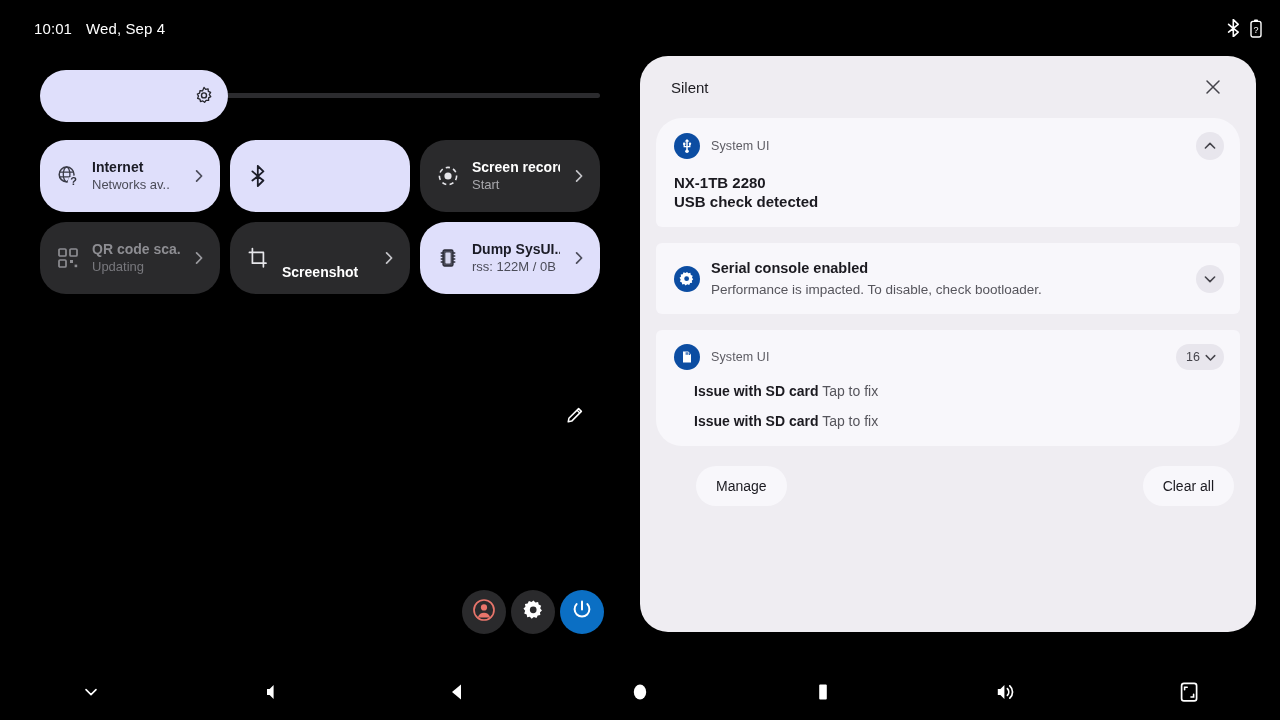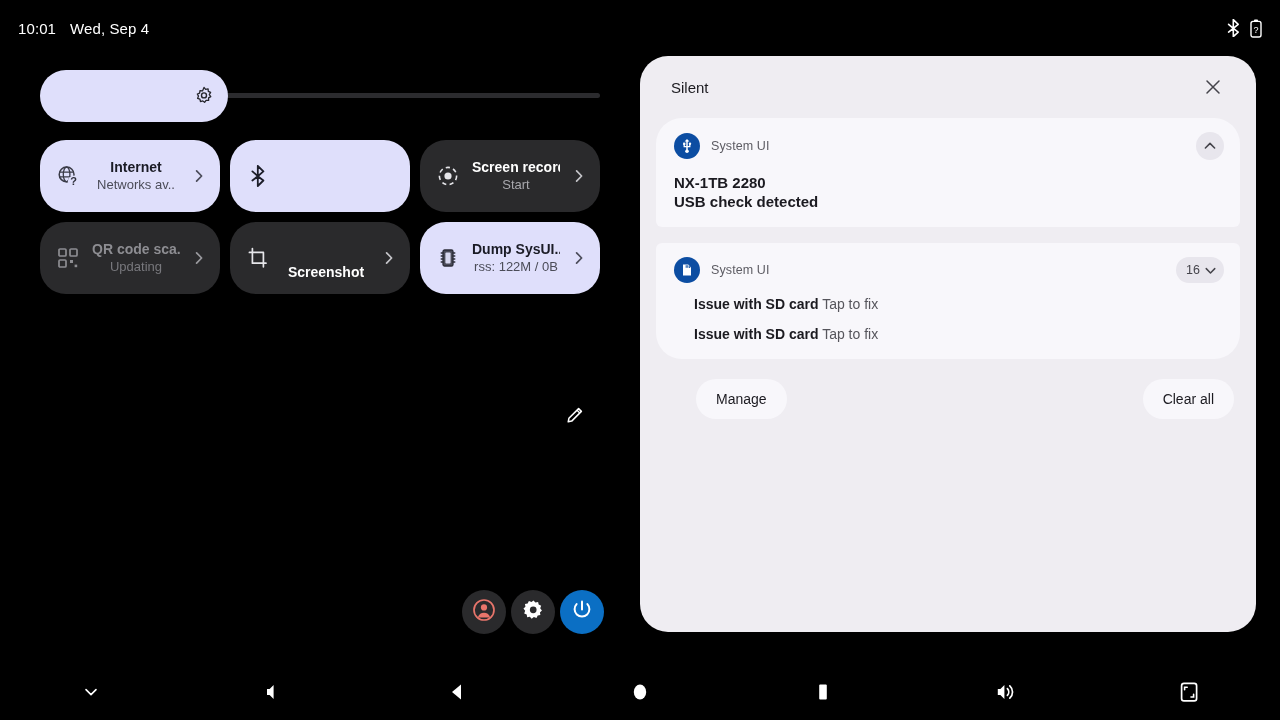--- a/index.html
+++ b/index.html
@@ -17,21 +17,21 @@
   }
   .screen {
     position: absolute;
     inset: 0;
     background: #000000;
   }
 
   
   .status-bar {
     position: absolute;
-    top: 0; left: 0; right: 0;
+    top: 0; left: 16px; right: 0;
     height: 56px;
     display: flex;
     padding: 8px 18px;
     box-sizing: border-box;
   }
   .status-left { display: flex; align-items: center; gap: 14px; }
   .status-clock, .status-date {
     color: #ffffff;
     font-size: 15px;
     letter-spacing: .1px;
@@ -106,21 +106,20 @@
     justify-content: center;
   }
   .tile .ticon svg { display:block; }
   .tile .tlabels {
     display: flex;
     flex-direction: column;
     justify-content: center;
     min-width: 0;
     flex: 1 1 auto;
     gap: 1px;
-    text-align: center;
   }
   .tile .tname {
     font-size: 14px;
     font-weight: bold;
     color: #ffffff;
     white-space: nowrap;
     overflow: hidden;
     line-height: 17px;
   }
   .tile .tsub {
@@ -548,20 +547,37 @@
                 <path d="M2.4 9 L7 4.4 L11.6 9" fill="none" stroke="#45444b" stroke-width="1.6" stroke-linecap="round" stroke-linejoin="round"></path>
               </svg>
           </span>
         </div>
         <div class="notif-title">
           <span>NX-1TB 2280</span>
           <span class="l2"> USB check detected</span>
         </div>
       </div>
 
+      <div class="notif mid notif-inline">
+        <span class="app-icon">
+          <svg width="16" height="16" viewBox="0 0 18 18">
+            <path d="M9 1 L10.6 2.6 L12.8 2.1 L13.3 4.4 L15.4 5.3 L14.6 7.5 L16 9.3 L14.4 10.9 L14.8 13.2 L12.5 13.6 L11.5 15.7 L9.3 14.9 L7.4 16.3 L5.9 14.6 L3.6 15.1 L3.2 12.8 L1.1 11.8 L1.9 9.6 L0.6 7.7 L2.3 6.2 L1.9 4 L4.2 3.6 L5.1 1.5 L7.3 2.3 Z" fill="#ffffff"></path>
+            <circle cx="8.6" cy="8.6" r="2.7" fill="#0c4da2"></circle>
+          </svg>
+        </span>
+        <span class="texts">
+          <span class="t1">Serial console enabled</span>
+          <span class="t2">Performance is impacted. To disable, check bootloader.</span>
+        </span>
+        <span class="expand-btn">
+          <svg width="14" height="14" viewBox="0 0 14 14">
+              <path d="M2.4 5 L7 9.6 L11.6 5" fill="none" stroke="#45444b" stroke-width="1.6" stroke-linecap="round" stroke-linejoin="round"></path>
+            </svg>
+        </span>
+      </div>
 
       <div class="notif last">
         <div class="notif-head">
           <span class="app-icon">
             <svg width="16" height="16" viewBox="0 0 16 16">
               <path d="M4 2.6 H9.2 L12 5.4 V13.4 H4 Z" fill="#ffffff"></path>
               <path d="M7.2 3.6 V5.4 M8.8 3.6 V5.4 M10.4 4.6 V5.6" stroke="#0c4da2" stroke-width="1" stroke-linecap="round"></path>
             </svg>
           </span>
           <span class="app-name">System UI</span>

